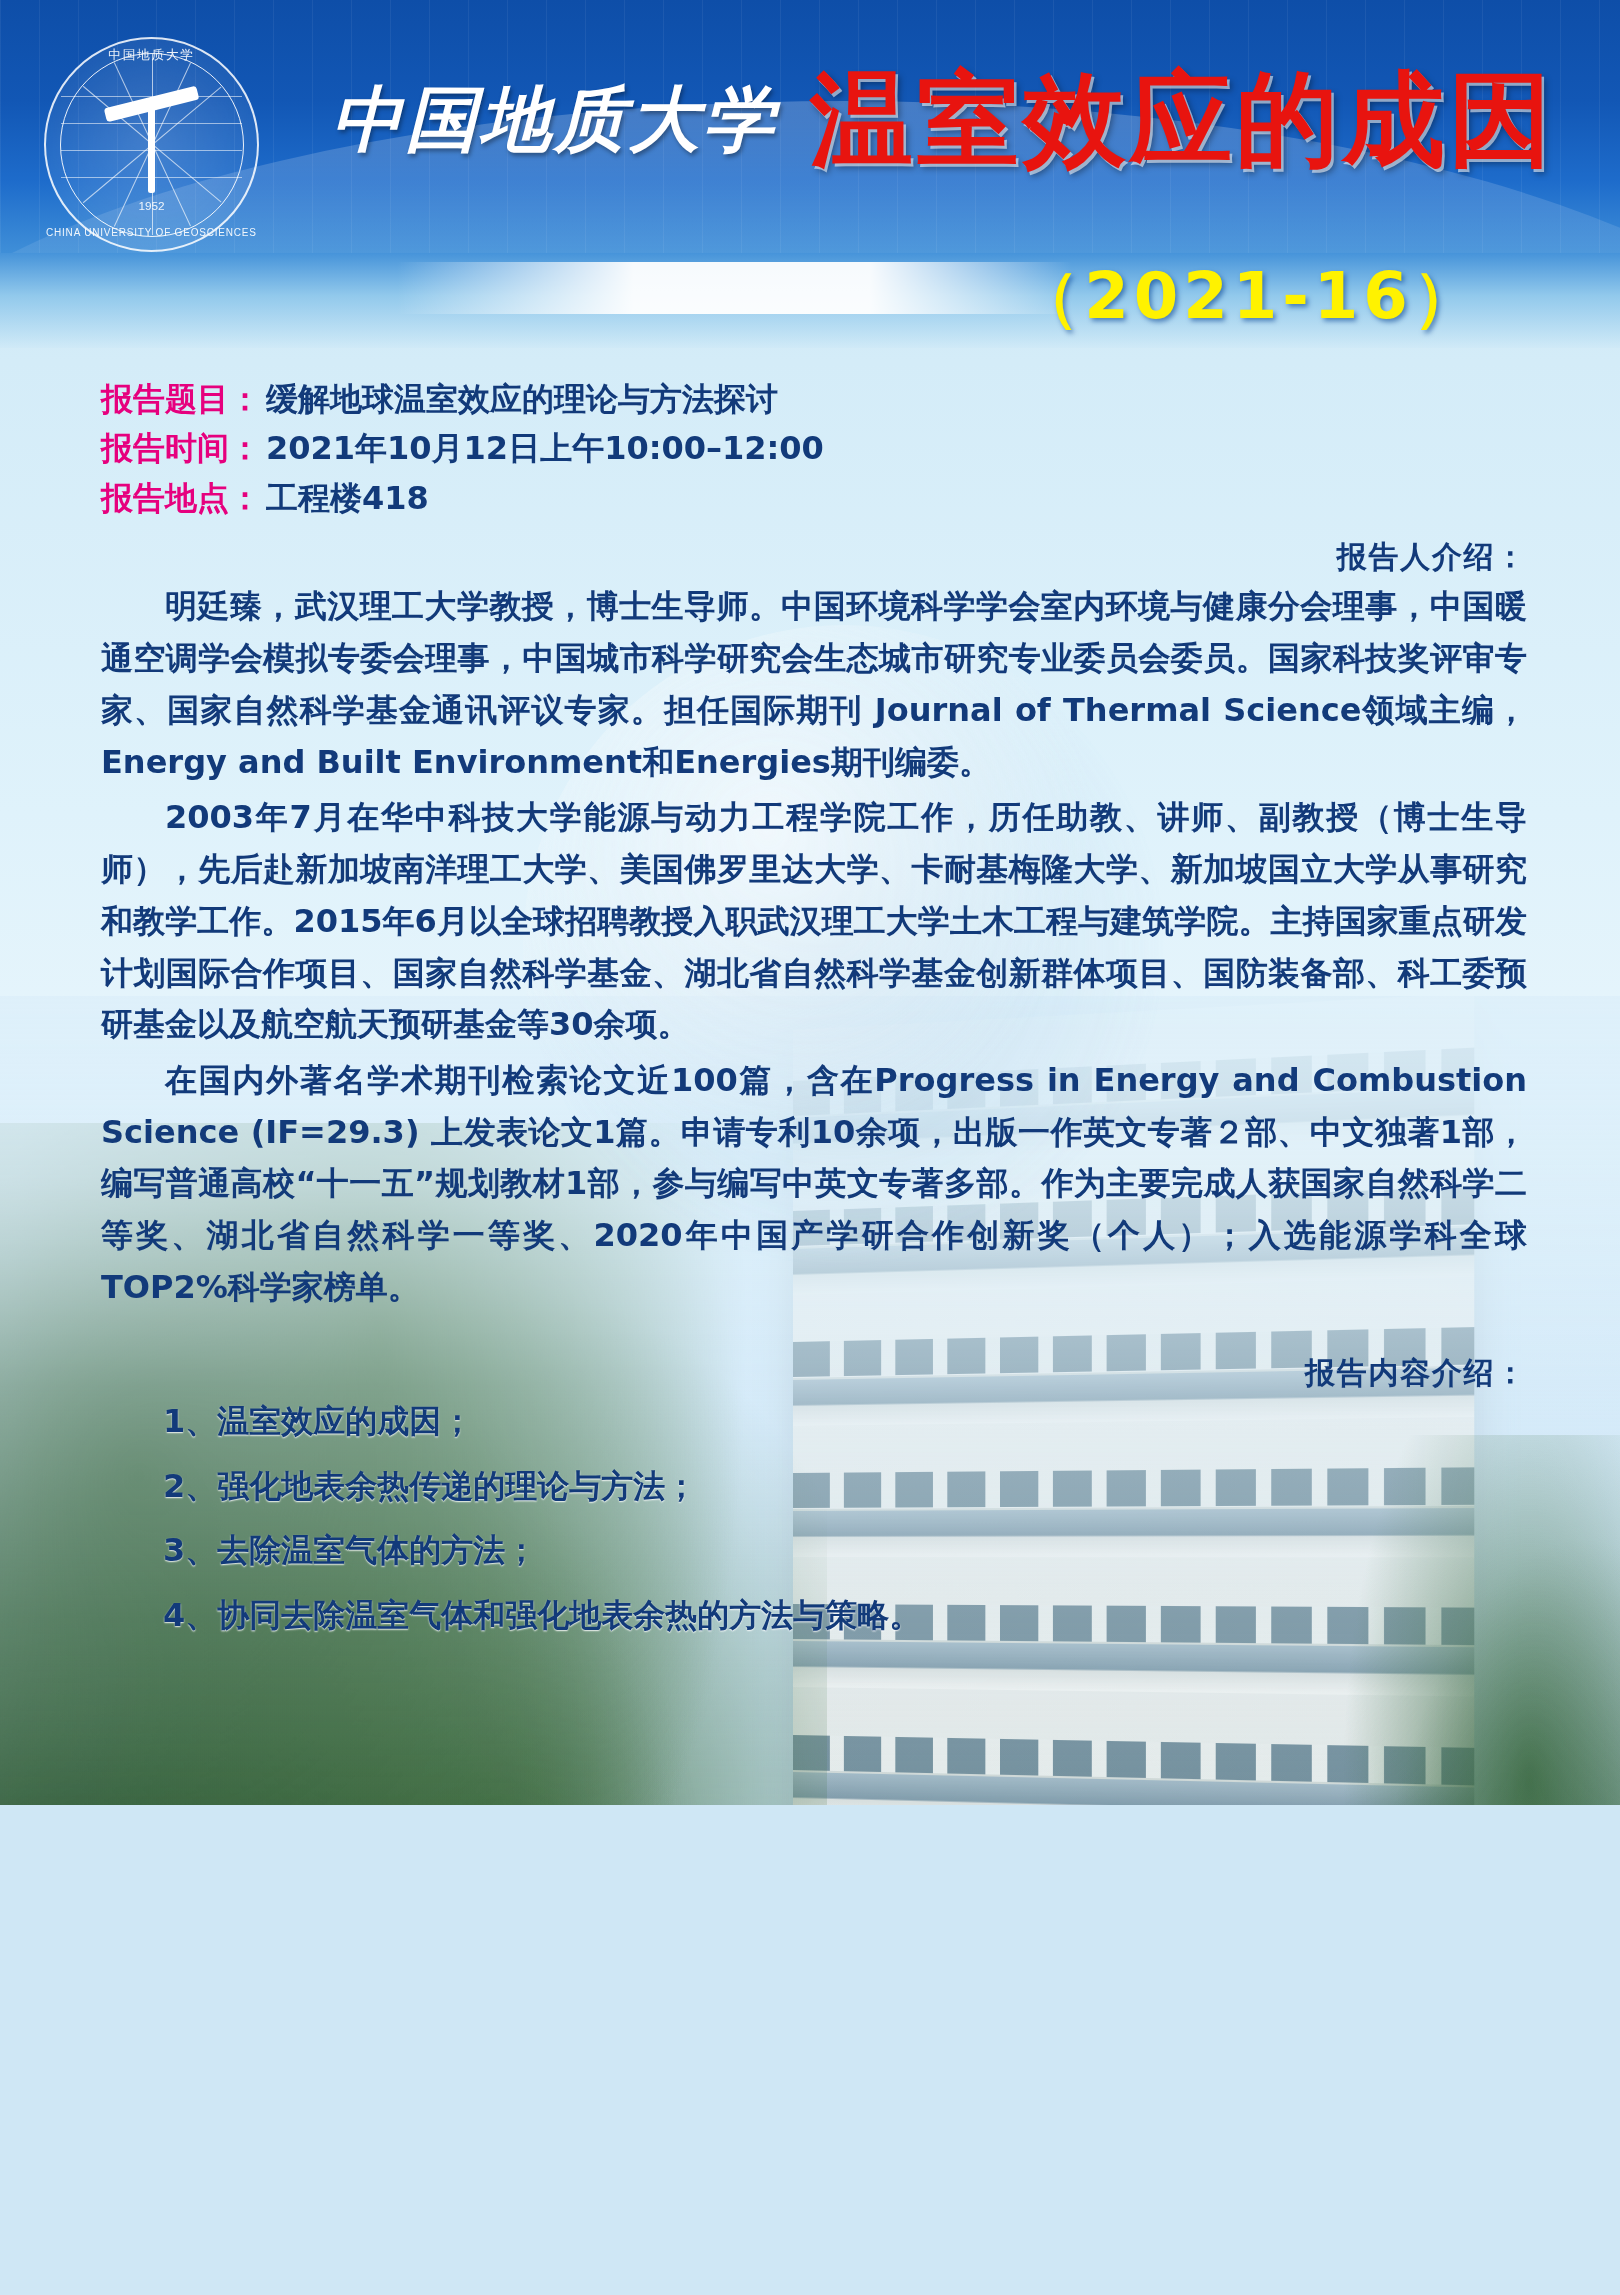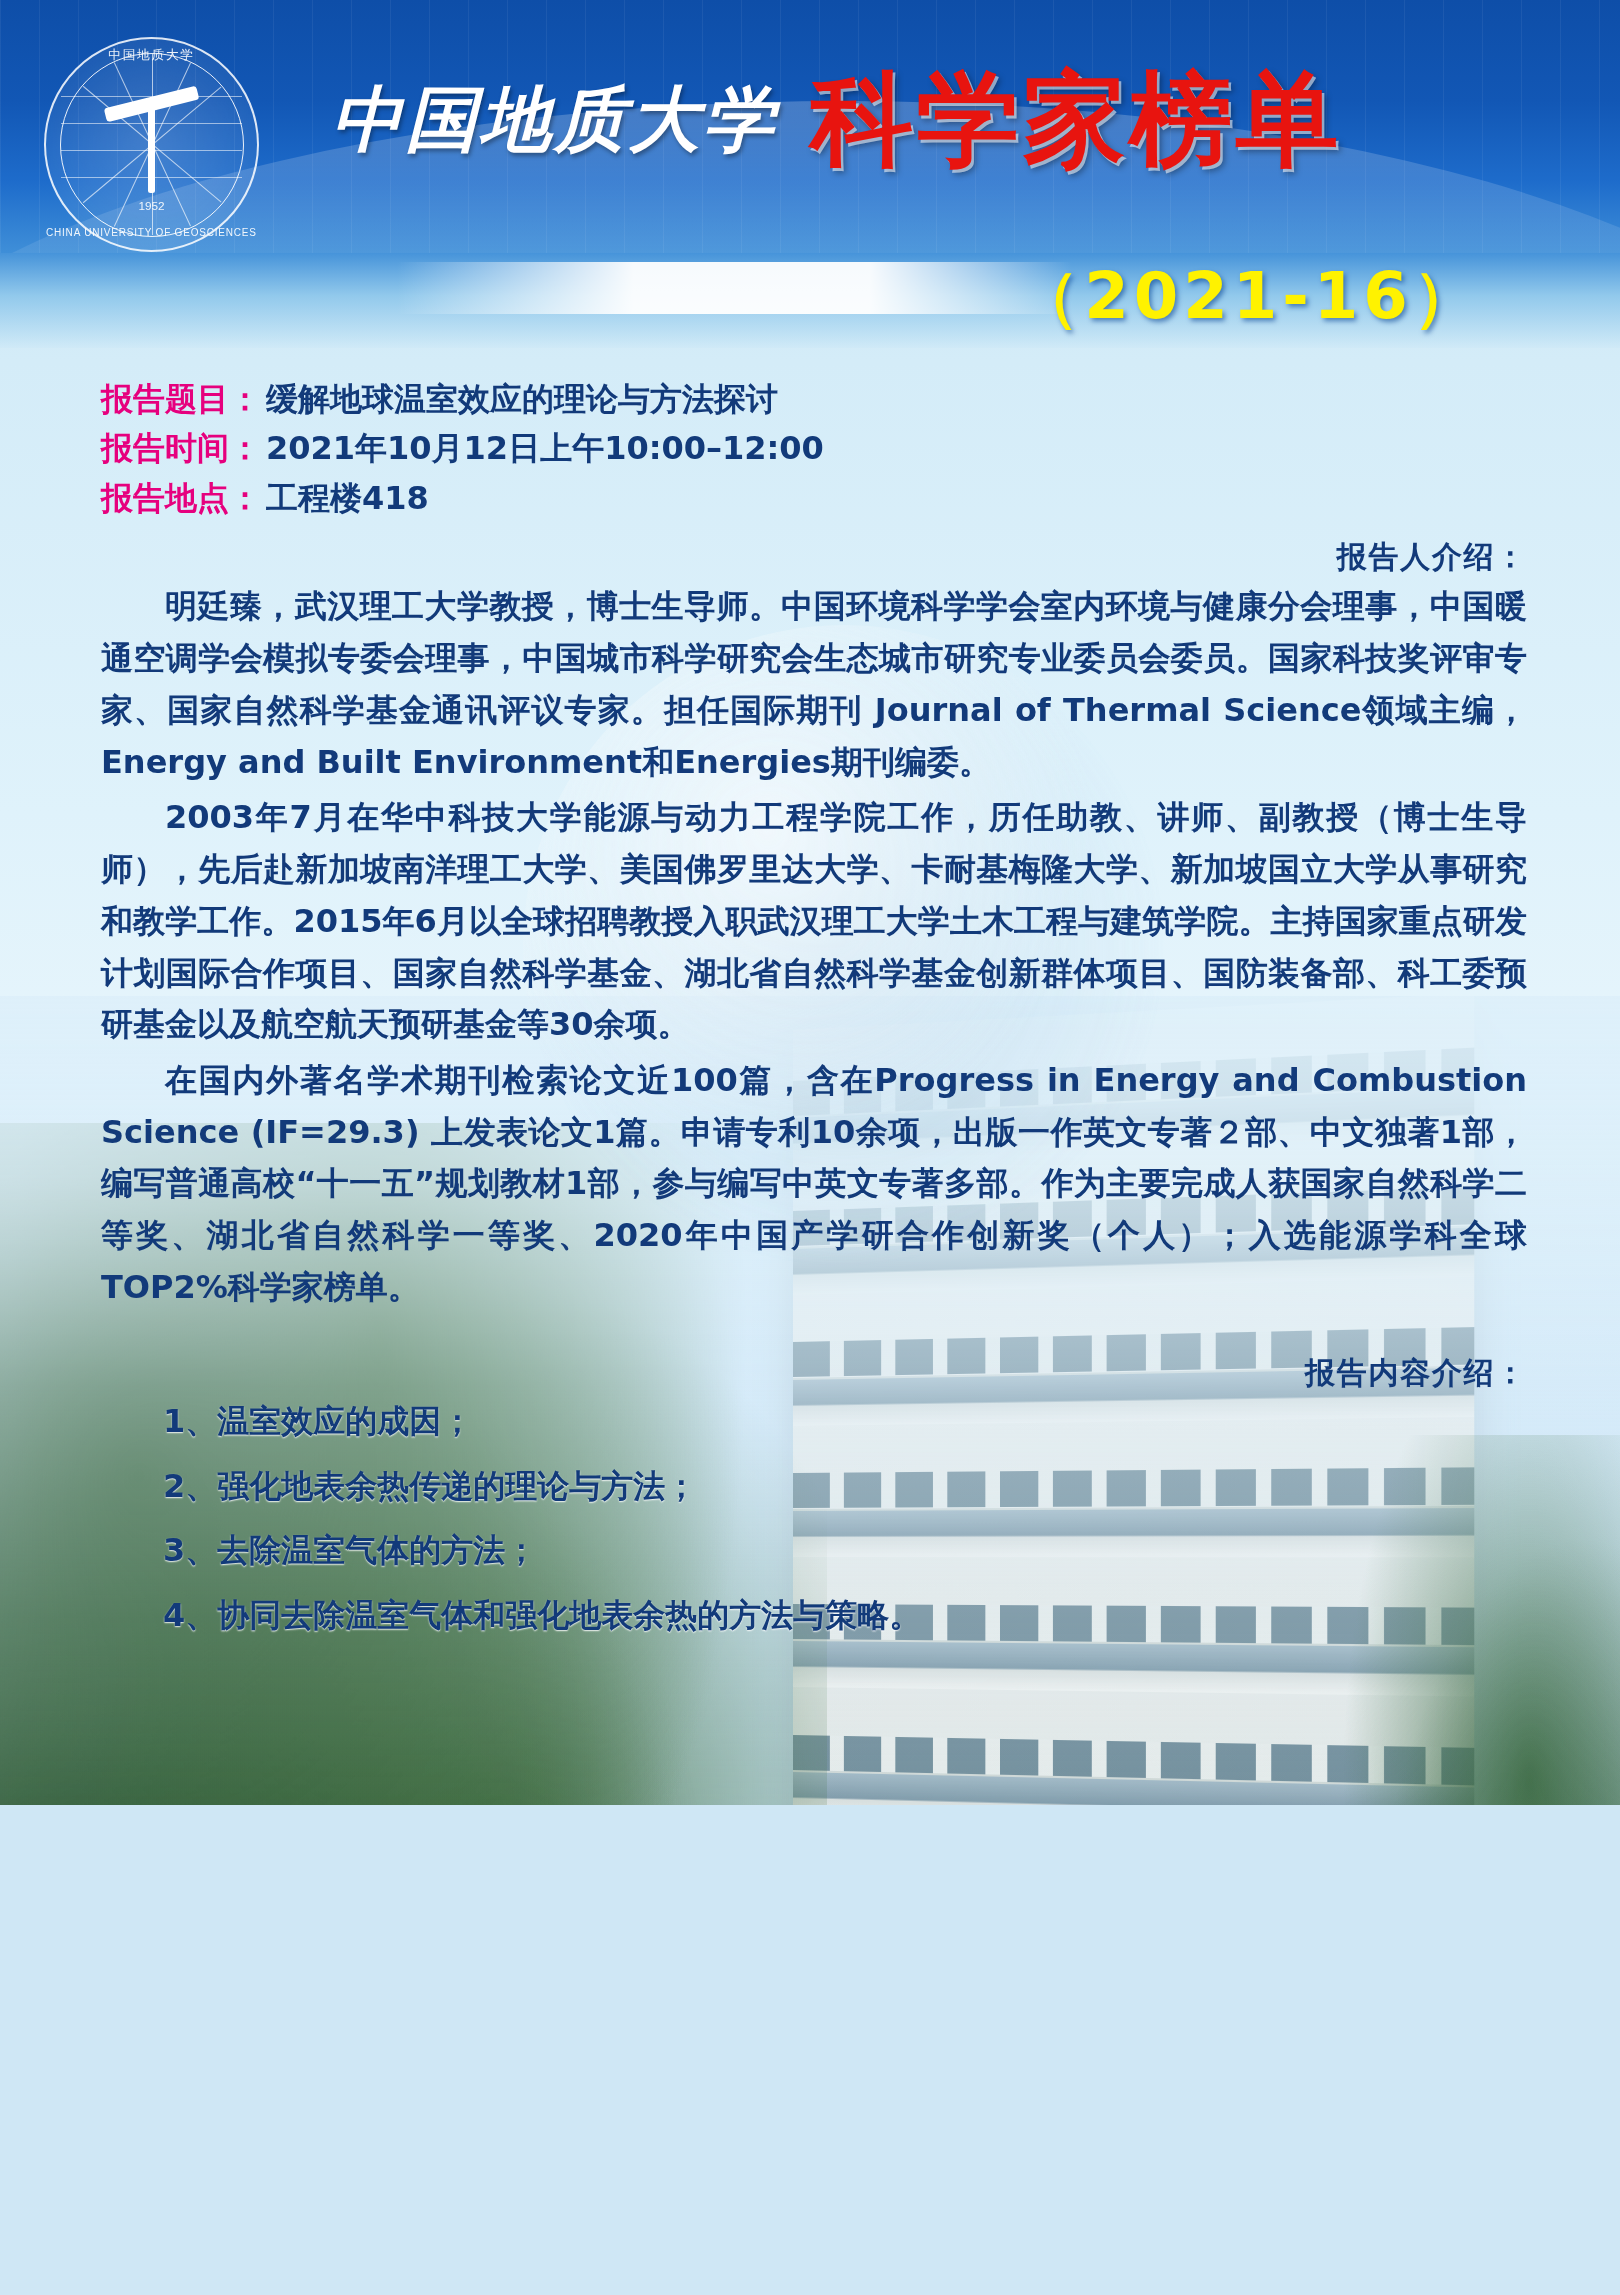--- a/index.html
+++ b/index.html
@@ -407,21 +407,21 @@
           <i style="top:111px;"></i>
           <i style="top:138px;"></i>
       </div>
       <div class="hammer"></div>
       <div class="emblem-text-top">中国地质大学</div>
       <div class="emblem-year">1952</div>
       <div class="emblem-text-bottom">CHINA UNIVERSITY OF GEOSCIENCES</div>
     </div>
 
     <div class="header-univ">中国地质大学</div>
-    <div class="header-forum">科学家榜单</div>
+    <div class="header-forum">温室效应的成因</div>
   </div>
 
   <div class="header-bottom-band"></div>
   <div class="header-strip"></div>
   <div class="issue">（2021-16）</div>
 
   <div class="content">
 
 
     <div class="spacer-sm"></div>

